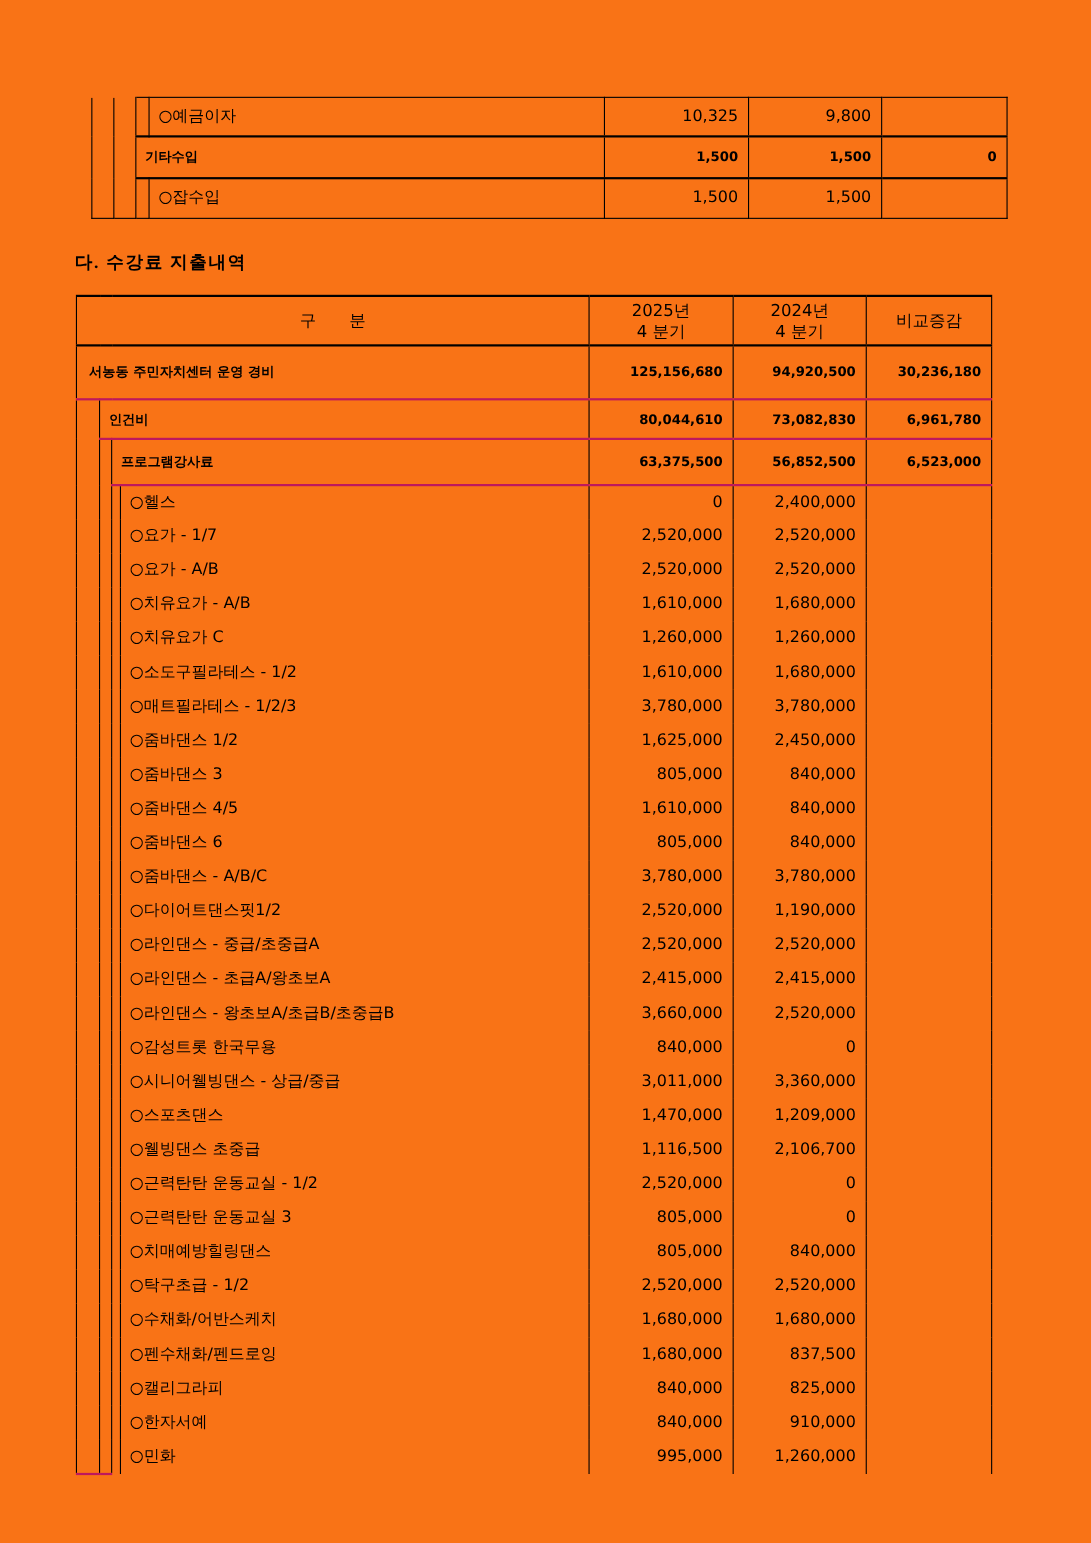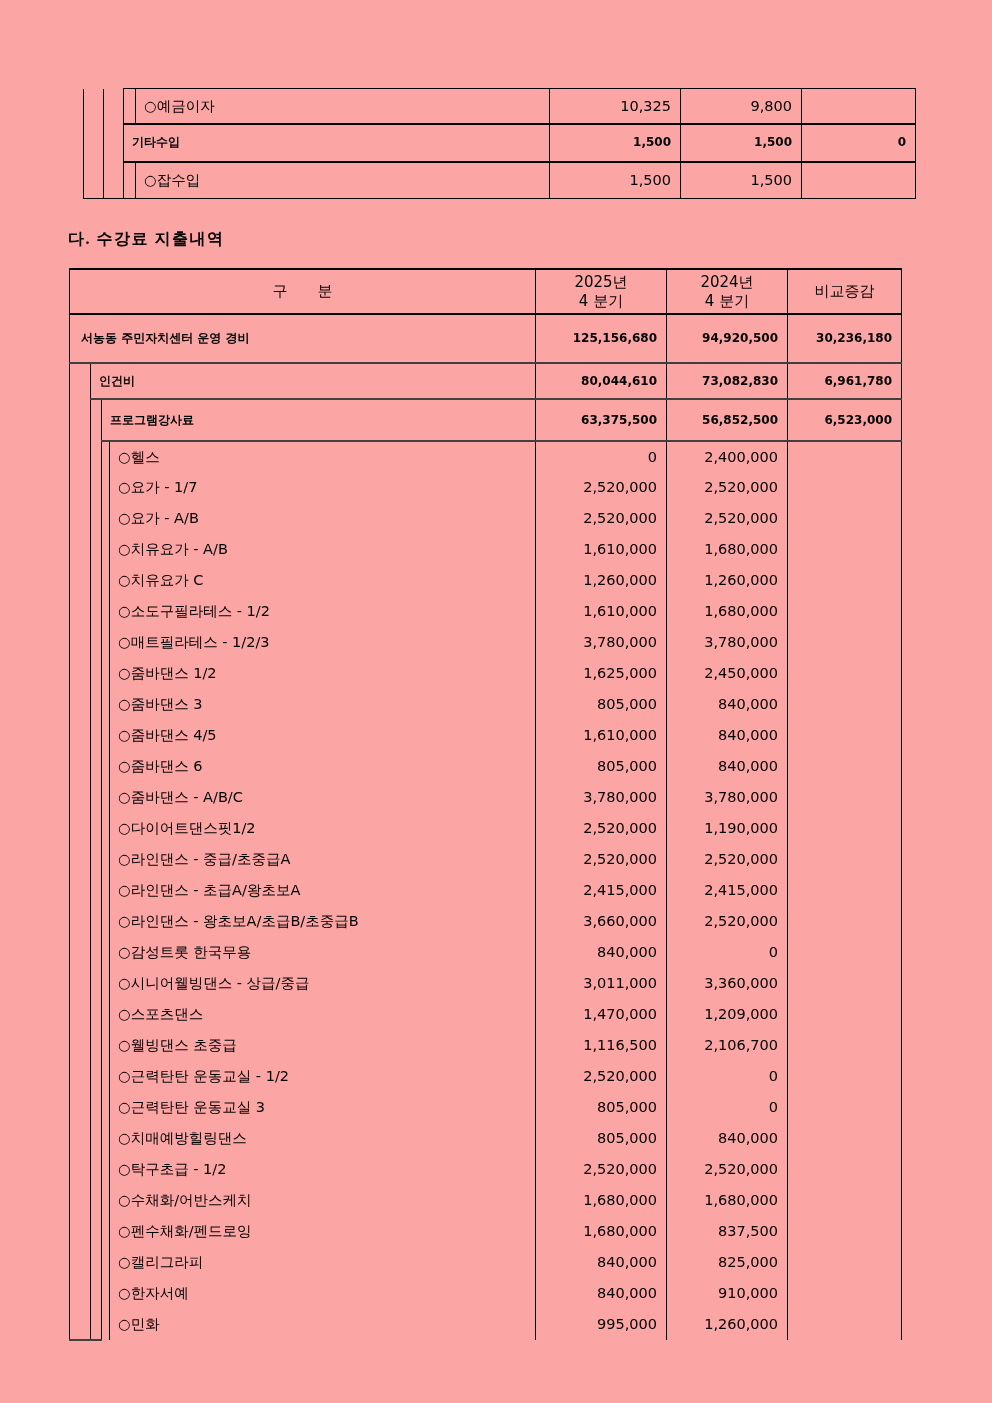--- a/index.html
+++ b/index.html
@@ -1,19 +1,19 @@
 <!DOCTYPE html>
 <html><head>
 <meta charset="utf-8">
 <style>
   html,body{margin:0;padding:0;background:#e8e8e8;}
   .page{
     position:relative;
     width:992px;height:1403px;
-    background:#fca5a5;
+    background:#f97316;
     font-family:"DejaVu Sans","Liberation Sans",sans-serif;
     color:#000;
     margin:0 auto;
     overflow:hidden;
   }
   table{border-collapse:collapse;table-layout:fixed;}
 
   
   td,th{padding:0;vertical-align:middle;font-size:14.5px;line-height:1.25;overflow:hidden;white-space:nowrap;}
   .name-cell{text-align:left;padding-left:8px;}
@@ -39,21 +39,21 @@
   
   .expense-table{
     position:absolute;left:69px;top:268px;width:832px;
     border-left:1px solid #000;border-right:1px solid #000;
   }
   .expense-table th{
     font-weight:normal;font-size:15px;text-align:center;
     border:1px solid #000;border-top:2px solid #000;border-bottom:2px solid #000;
   }
   .expense-table td{border-left:1px solid #000;border-right:1px solid #000;}
-  .expense-table tr.section td{border-bottom:2px solid #404040;margin-top:12px;}
+  .expense-table tr.section td{border-bottom:2px solid #be185d;margin-top:12px;}
   .expense-table td.ind{border-bottom:1px solid #000;}
   .expense-table tr.detail td{border-top:none;border-bottom:none;}
   .hdr-line{display:block;}
 </style>
 </head>
 <body>
 
 <div class="page">
 
   <table class="income-table">

